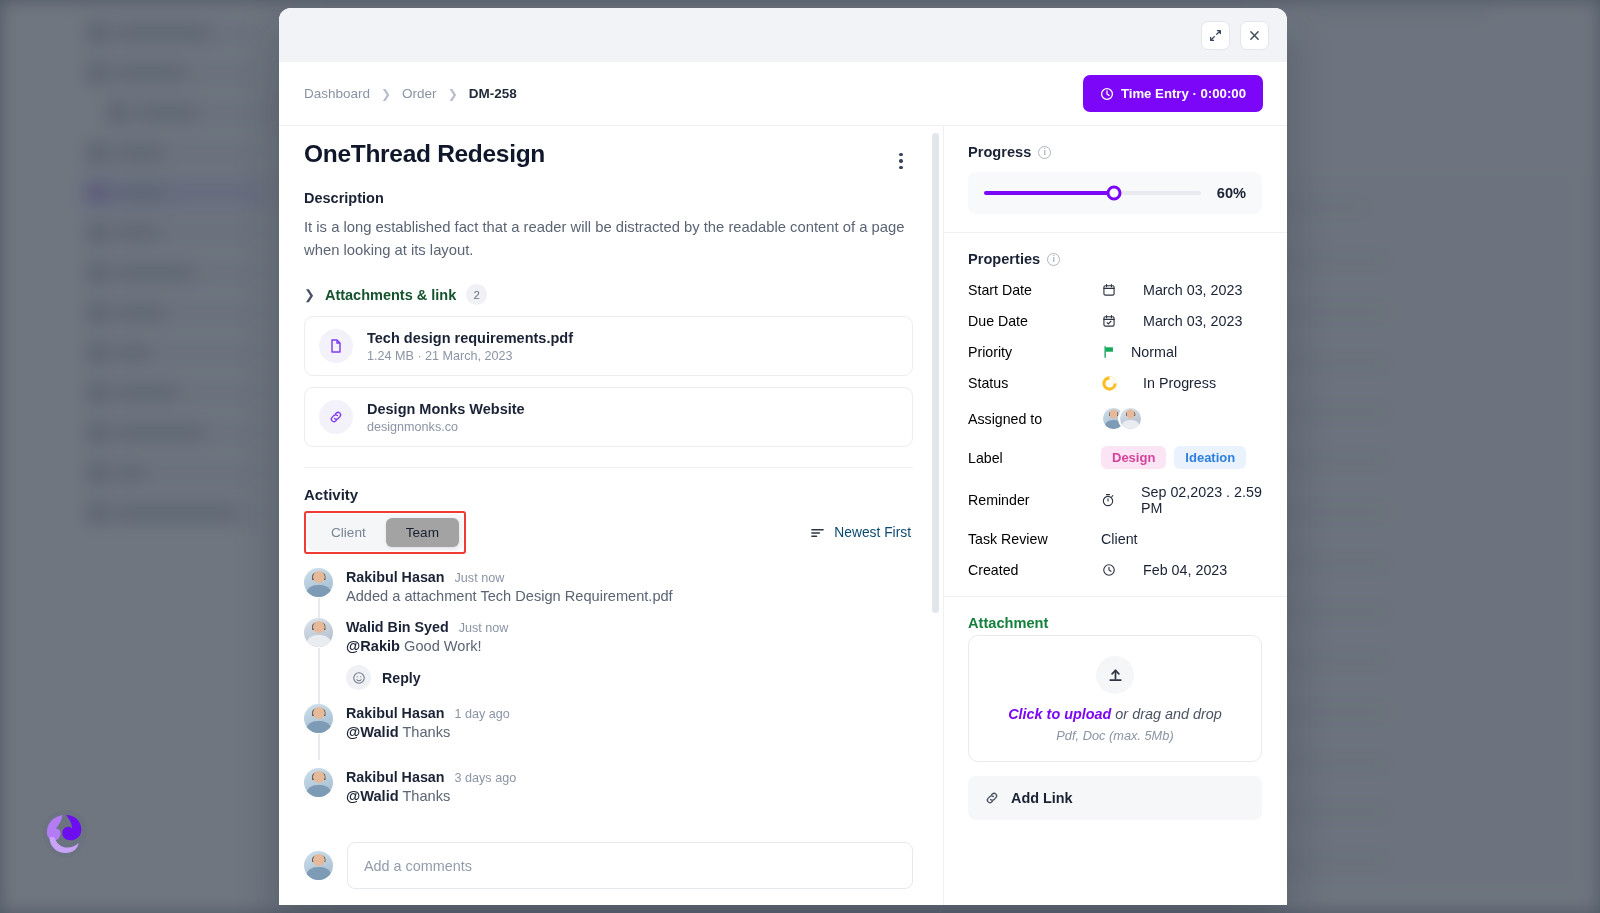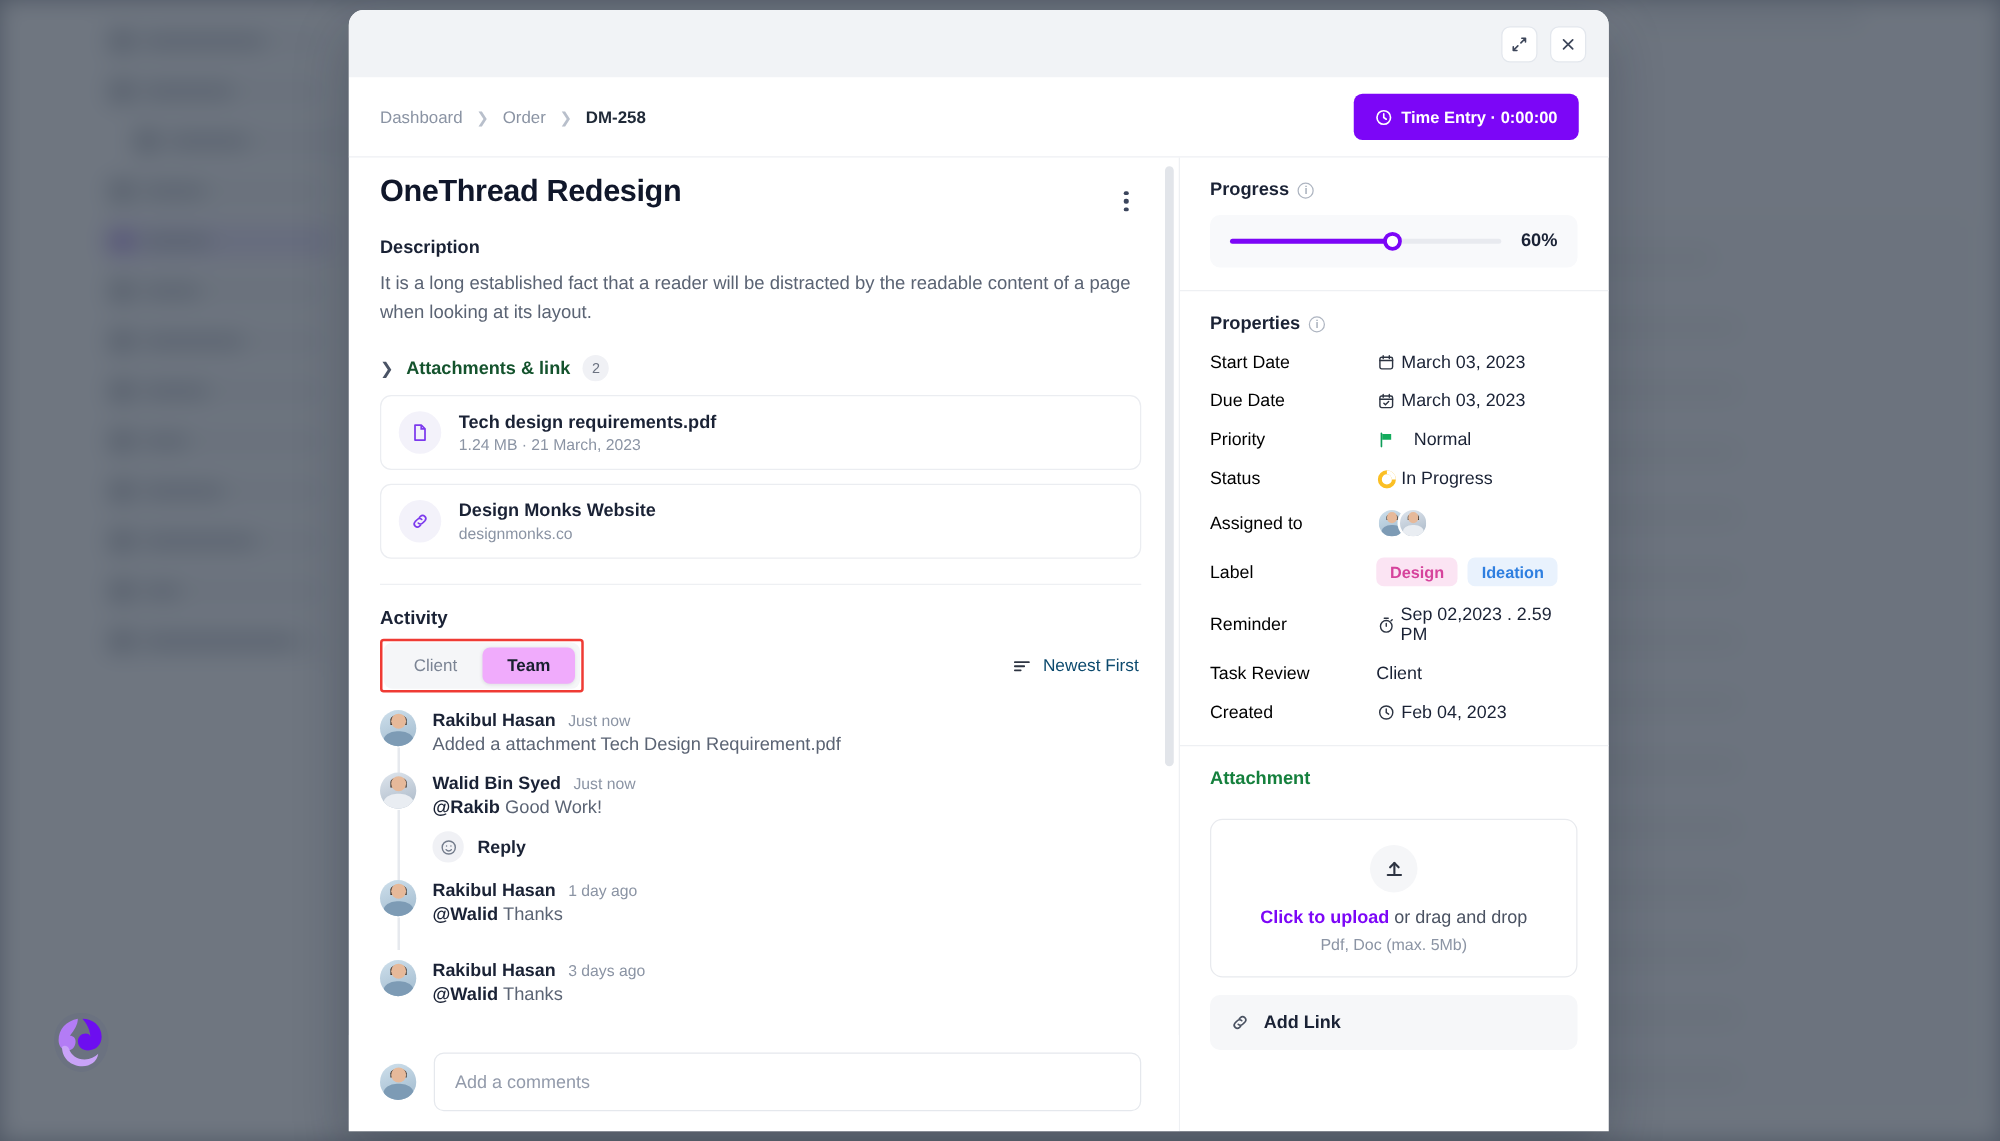--- a/index.html
+++ b/index.html
@@ -149,21 +149,21 @@
   }
   #segmented {
     display: inline-flex; background: #f5f6f8; border-radius: 7px; padding: 4px;
   }
   .seg-btn {
     font-size: 13.6px; padding: 7px 20px; border-radius: 6px;
     border: none; background: transparent; color: #7b8494; cursor: pointer;
     font-family: "Liberation Sans", sans-serif;
   }
   .seg-btn.active {
-    background: #f0abfc; color: #19202f; font-weight: 700;
+    background: #a3a3a3; color: #19202f; font-weight: 400;
     box-shadow: 0 1px 3px rgba(16,24,40,0.1);
   }
   #sort-control {
     display: flex; align-items: center; gap: 9px; font-size: 13.8px;
     color: #0c4a6e; cursor: pointer; padding-right: 2px;
   }
   #activity-feed { margin-top: 14px; position: relative; }
   .act-item { position: relative; display: flex; gap: 13px; padding-bottom: 14px; }
   .act-item .line {
     position: absolute; left: 14px; top: 30px; bottom: -6px; width: 1.6px; background: #e6e9ee;
@@ -215,30 +215,30 @@
   }
   #progress-fill { position: absolute; left: 0; top: 0; bottom: 0; width: 60%; background: #7c06f7; border-radius: 3px; }
   #progress-knob {
     position: absolute; left: 60%; top: 50%; transform: translate(-50%,-50%);
     width: 15px; height: 15px; border-radius: 50%; background: #fff;
     border: 3.2px solid #7c06f7;
   }
   #progress-value { font-size: 14.6px; font-weight: 600; color: #1a2235; }
   .prop-row { display: flex; align-items: center; margin-top: 15px; }
   .prop-key { width: 133px; flex: 0 0 133px; font-size: 14.2px; color: #000000; }
-  .prop-val { display: flex; align-items: center; gap: 4px; font-size: 14.3px; color: #1a2235; font-weight: 500; }
+  .prop-val { display: flex; align-items: center; gap: 26px; font-size: 14.3px; color: #1a2235; font-weight: 500; }
   .prop-val .pico { display: flex; align-items: center; justify-content: center; width: 16px; }
   .avatar-stack { display: flex; }
   .avatar-stack .avatar { width: 25px; height: 25px; flex: 0 0 25px; border: 2px solid #fff; }
   .avatar-stack .avatar + .avatar { margin-left: -8px; }
   .chip { font-size: 13px; font-weight: 600; border-radius: 6px; padding: 4px 11px; }
   #attach-title { font-size: 14.6px; font-weight: 600; color: #15803d; }
   #upload-box {
-    margin-top: 24px; border: 1px solid #e8eaee; border-radius: 10px;
-    padding: 20px 10px 18px; text-align: center; cursor: pointer;
+    margin-top: 4px; border: 1px solid #e8eaee; border-radius: 10px;
+    padding: 20px 10px 18px; text-align: center; cursor: pointer; font-style: italic;
   }
   #upload-circle {
     width: 38px; height: 38px; border-radius: 50%; background: #f5f6f8;
     display: flex; align-items: center; justify-content: center; margin: 0 auto 12px;
     color: #2d3442;
   }
   #upload-main { font-size: 14.4px; color: #4a5262; }
   #upload-main .link { color: #7c06f7; font-weight: 700; }
   #upload-sub { font-size: 12.8px; color: #8b94a4; margin-top: 6px; }
   #add-link-btn {

